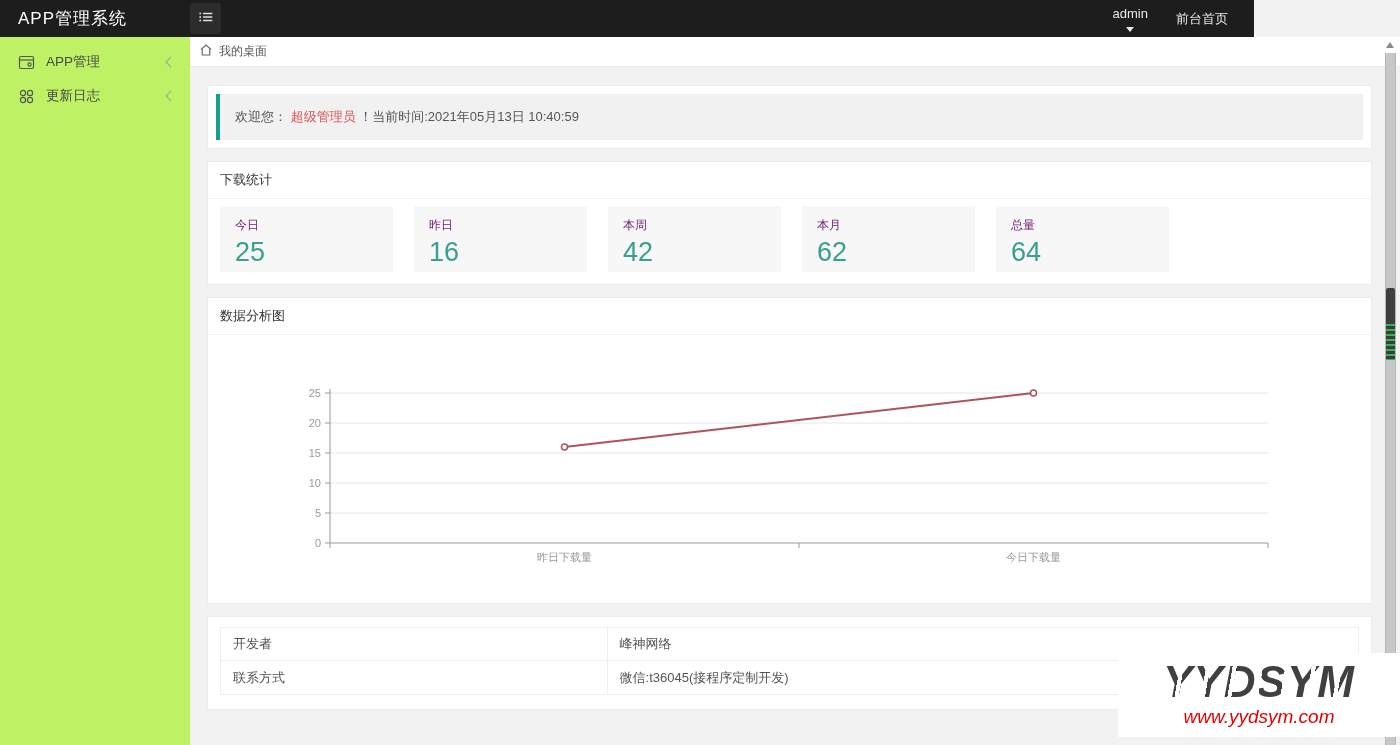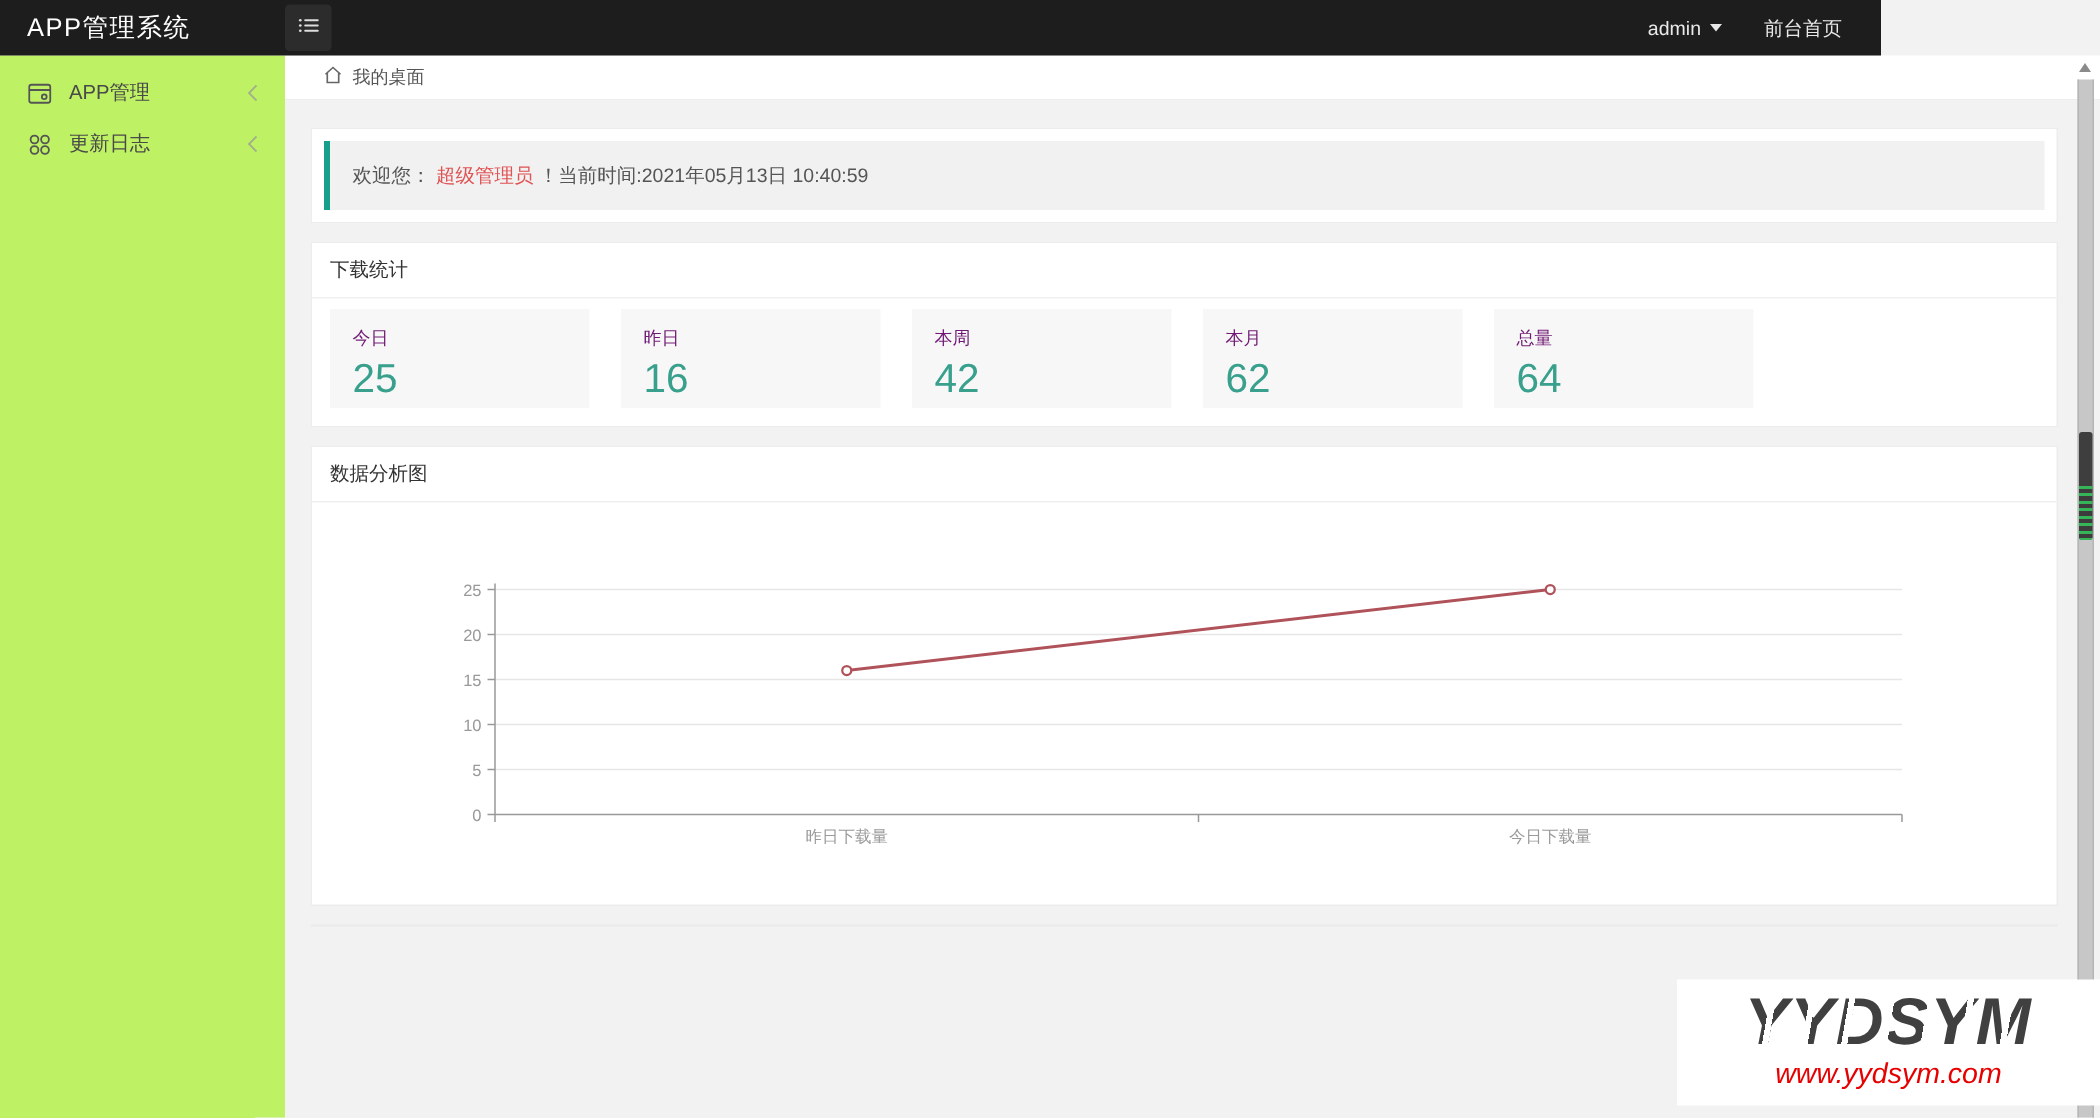--- a/index.html
+++ b/index.html
@@ -9,38 +9,38 @@
   
   .topbar { position:absolute; left:0; top:0; width:1254px; height:37px;
     background:#1d1d1d; color:#fff; z-index:20; }
   .logo { position:absolute; left:18px; top:0; line-height:37px; font-size:17px;
     color:#ffffff; letter-spacing:1px; }
   .menu-toggle { position:absolute; left:190px; top:3px; width:31px; height:31px;
     background:#2c2c2c; border:none; border-radius:3px; cursor:pointer;
     display:flex; align-items:center; justify-content:center; }
   .topbar-right { position:absolute; right:26px; top:0; height:37px;
     display:flex; align-items:center; gap:28px; font-size:13px; color:#e8e8e8; }
-  .user-dd { display:flex; align-items:center; gap:6px; cursor:pointer; }
+  .user-dd { display:flex; align-items:center; gap:6px; cursor:pointer;flex-direction:column; }
   .caret-down { width:0; height:0; border-left:4px solid transparent;
     border-right:4px solid transparent; border-top:5px solid #e8e8e8; }
   .front-link { color:#e8e8e8; text-decoration:none; cursor:pointer; }
 
   
   .sidebar { position:absolute; left:0; top:37px; width:190px; height:708px;
     background:#bef264; padding-top:8px; z-index:10; }
   .side-item { height:34px; display:flex; align-items:center; padding:0 18px;
     font-size:13.5px; color:#4a4a4a; cursor:pointer; }
   .side-item .s-icon { width:17px; height:17px; margin-right:11px; display:inline-flex; }
   .side-item .chev { margin-left:auto; display:inline-flex; opacity:.75; }
 
   
   .main { position:absolute; left:190px; top:37px; width:1210px; height:708px;
     background:#f2f2f2; }
   .breadcrumb-bar { height:30px; background:#ffffff; display:flex; align-items:center;
-    padding-left:25px; gap:6px; font-size:12px; color:#555;
+    padding-left:9px; gap:6px; font-size:12px; color:#555;
     border-bottom:1px solid #ededed; }
   .content { padding:18px 28px 0 17px; }
 
   .panel { background:#fff; border:1px solid #ececec; margin-bottom:12px; }
   .panel-header { padding:9px 12px; font-size:13px; color:#333;
     border-bottom:1px solid #f0f0f0; }
 
   
   .welcome-panel { padding:8px; }
   .alert { background:#f1f1f1; border-left:4px solid var(--alert-border,#16a08c);
@@ -232,20 +232,32 @@
             <text x="356.5" y="226" text-anchor="middle" fill="#999999" font-size="11">昨日下载量</text>
             <text x="825.5" y="226" text-anchor="middle" fill="#999999" font-size="11">今日下载量</text>
             <polyline points="356.5,112 825.5,58" fill="none" stroke="#b0525a" stroke-width="2"></polyline>
             <circle cx="356.5" cy="112" r="3" fill="#ffffff" stroke="#b0525a" stroke-width="1.5"></circle>
             <circle cx="825.5" cy="58" r="3" fill="#ffffff" stroke="#b0525a" stroke-width="1.5"></circle>
           </svg>
       </div>
     </section>
 
     <section class="panel">
+      <div class="team-body">
+        <div class="team-table">
+          <div class="team-row">
+            <div class="team-cell c1">开发者</div>
+            <div class="team-cell c2">峰神网络</div>
+          </div>
+          <div class="team-row">
+            <div class="team-cell c1">联系方式</div>
+            <div class="team-cell c2">微信:t36045(接程序定制开发)</div>
+          </div>
+        </div>
+      </div>
     </section>
 
   </div>
 </div>
 
 <div class="scroll-area">
   <div class="scroll-up"></div>
   <div class="scroll-track">
     <div class="scroll-thumb">
       <div class="thumb-stripes"></div>

